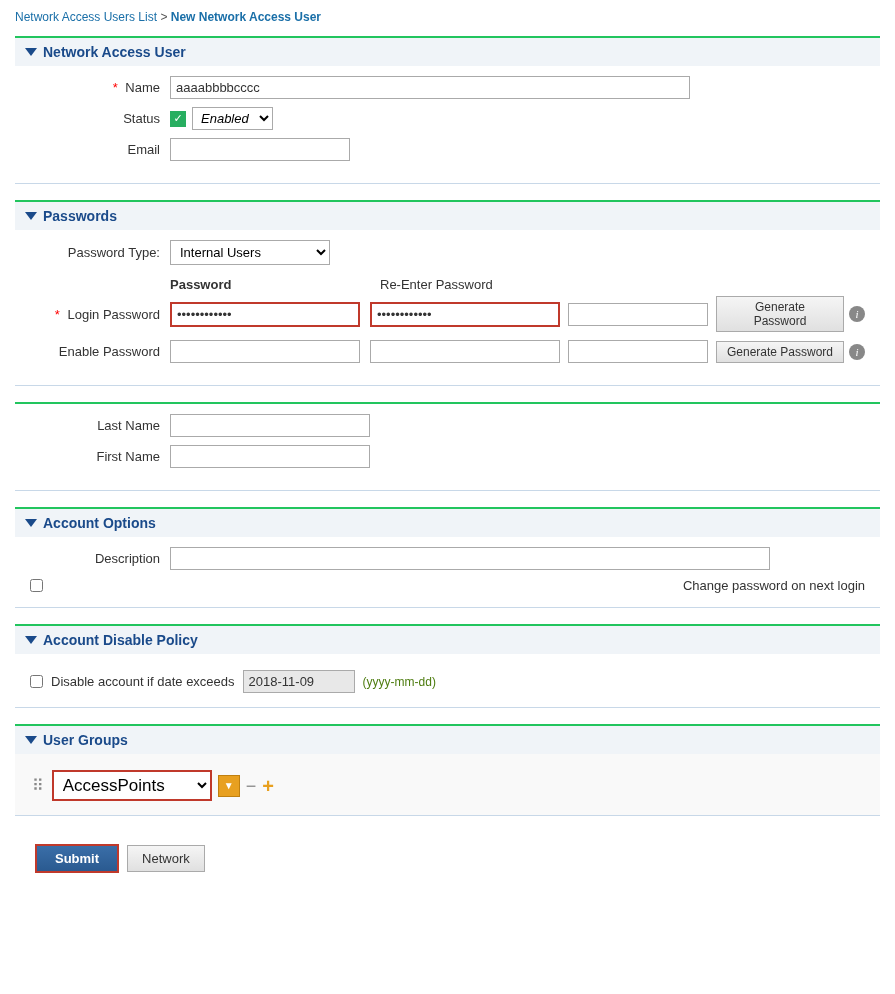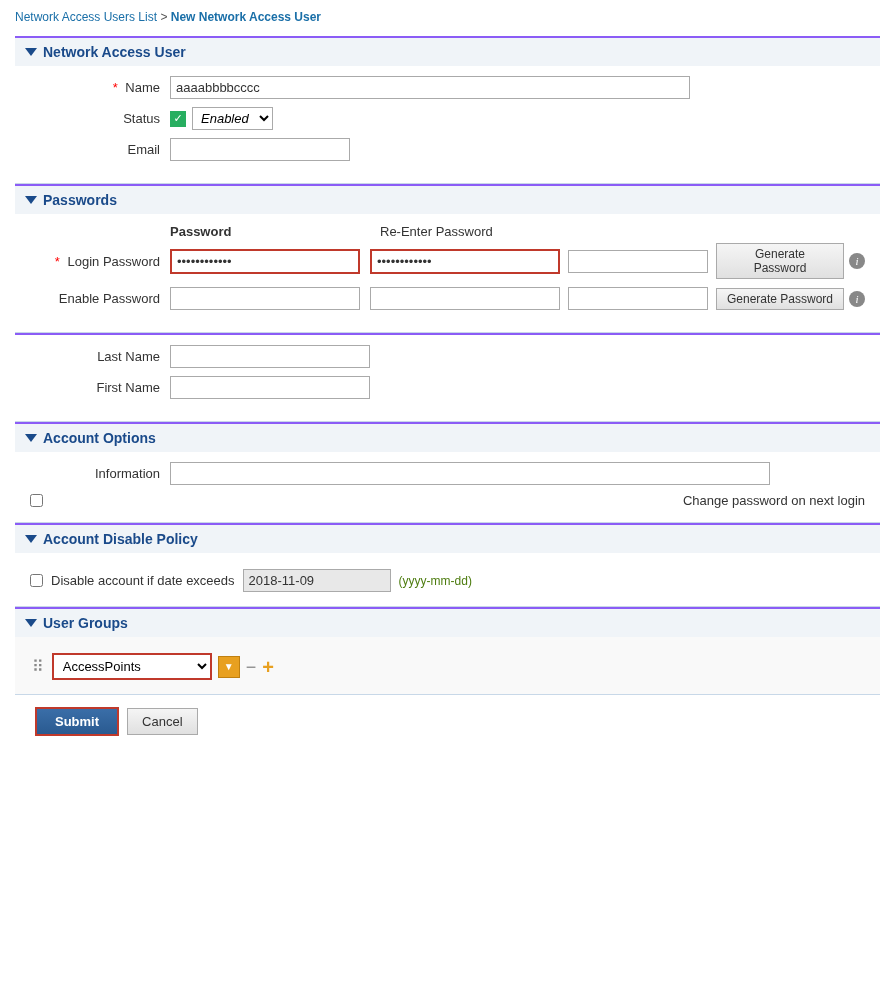--- a/index.html
+++ b/index.html
@@ -14,22 +14,22 @@
 
     .breadcrumb {
       font-size: 12px;
       margin-bottom: 12px;
       color: #555;
     }
     .breadcrumb a { color: #1a6fa8; }
     .breadcrumb strong { color: #1a6fa8; font-weight: bold; }
 
     .section {
-      border-top: 2px solid #8b5cf6;
-      margin-bottom: 0;
+      border-top: 2px solid #22c55e;
+      margin-bottom: 16px;
     }
     .section-header {
       background: #f0f4f8;
       padding: 6px 10px;
       font-weight: bold;
       color: #1a4a8a;
       font-size: 14px;
       display: flex;
       align-items: center;
       gap: 6px;
@@ -204,21 +204,21 @@
     }
 
     
     .disable-policy-row {
       display: flex;
       align-items: center;
       gap: 8px;
       margin-top: 6px;
     }
     .date-input {
-      width: 148px;
+      width: 112px;
       background: #e8e8e8;
       border: 1px solid #aaa;
       padding: 3px 5px;
       color: #666;
     }
     .date-hint { color: #4d7c0f; font-size: 12px; }
 
     
     .user-groups-body {
       padding: 10px 15px 14px 15px;
@@ -234,21 +234,21 @@
     .group-drag-handle {
       cursor: move;
       color: #888;
       font-size: 16px;
       padding: 2px;
     }
     .group-select-bordered {
       border: 2px solid #c0392b;
       width: 160px;
       padding: 3px 5px;
-      font-size: 13px;
+      font-size: 17px;
       background: #fff;
     }
     .group-dropdown-btn {
       background: #e8a020;
       border: 1px solid #c08010;
       width: 22px;
       height: 22px;
       display: inline-flex;
       align-items: center;
       justify-content: center;
@@ -342,20 +342,27 @@
   </div>
 </div>
 
 <div class="section">
   <div class="section-header">
     <span class="triangle"></span>
     <span>Passwords</span>
   </div>
   <div class="section-body">
 
+    <div class="password-type-row">
+      <span class="password-type-label">Password Type:</span>
+      <select class="password-type-select">
+        <option>Internal Users</option>
+        <option>External Users</option>
+      </select>
+    </div>
 
     <div class="pw-col-headers">
       <span class="pw-col-header">Password</span>
       <span class="pw-col-header-re">Re-Enter Password</span>
     </div>
 
     <div class="pw-row">
       <span class="pw-label">
         <span class="required-star">*</span> Login Password
       </span>
@@ -390,21 +397,21 @@
   </div>
 </div>
 
 <div class="section">
   <div class="section-header">
     <span class="triangle"></span>
     <span>Account Options</span>
   </div>
   <div class="section-body">
     <div class="form-row">
-      <span class="form-label">Information</span>
+      <span class="form-label">Description</span>
       <input type="text" class="description-input" value="" style="">
     </div>
     <div class="checkbox-row" style="margin-top:8px;">
       <input type="checkbox" style="">
       <span>Change password on next login</span>
     </div>
   </div>
 </div>
 
 <div class="section">
@@ -435,14 +442,14 @@
       </select>
       <span class="group-dropdown-btn"></span>
       <button class="group-minus-btn">−</button>
       <button class="group-plus-btn">+</button>
     </div>
   </div>
 </div>
 
 <div class="submit-area">
   <button class="submit-btn">Submit</button>
-  <button class="cancel-btn">Cancel</button>
+  <button class="cancel-btn">Network</button>
 </div>
 
 </body></html>

